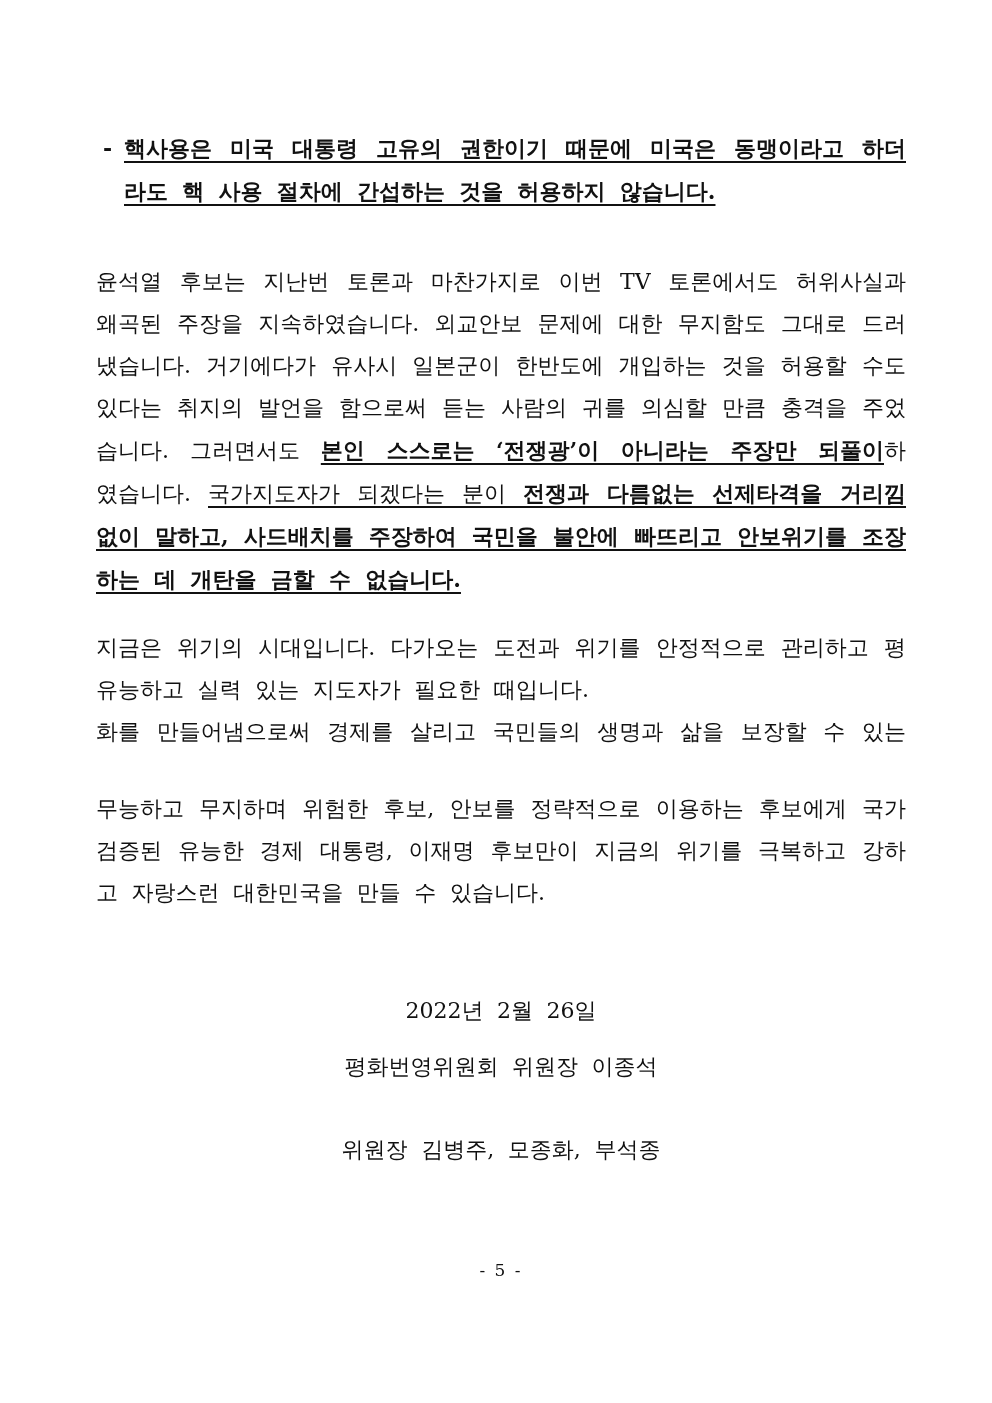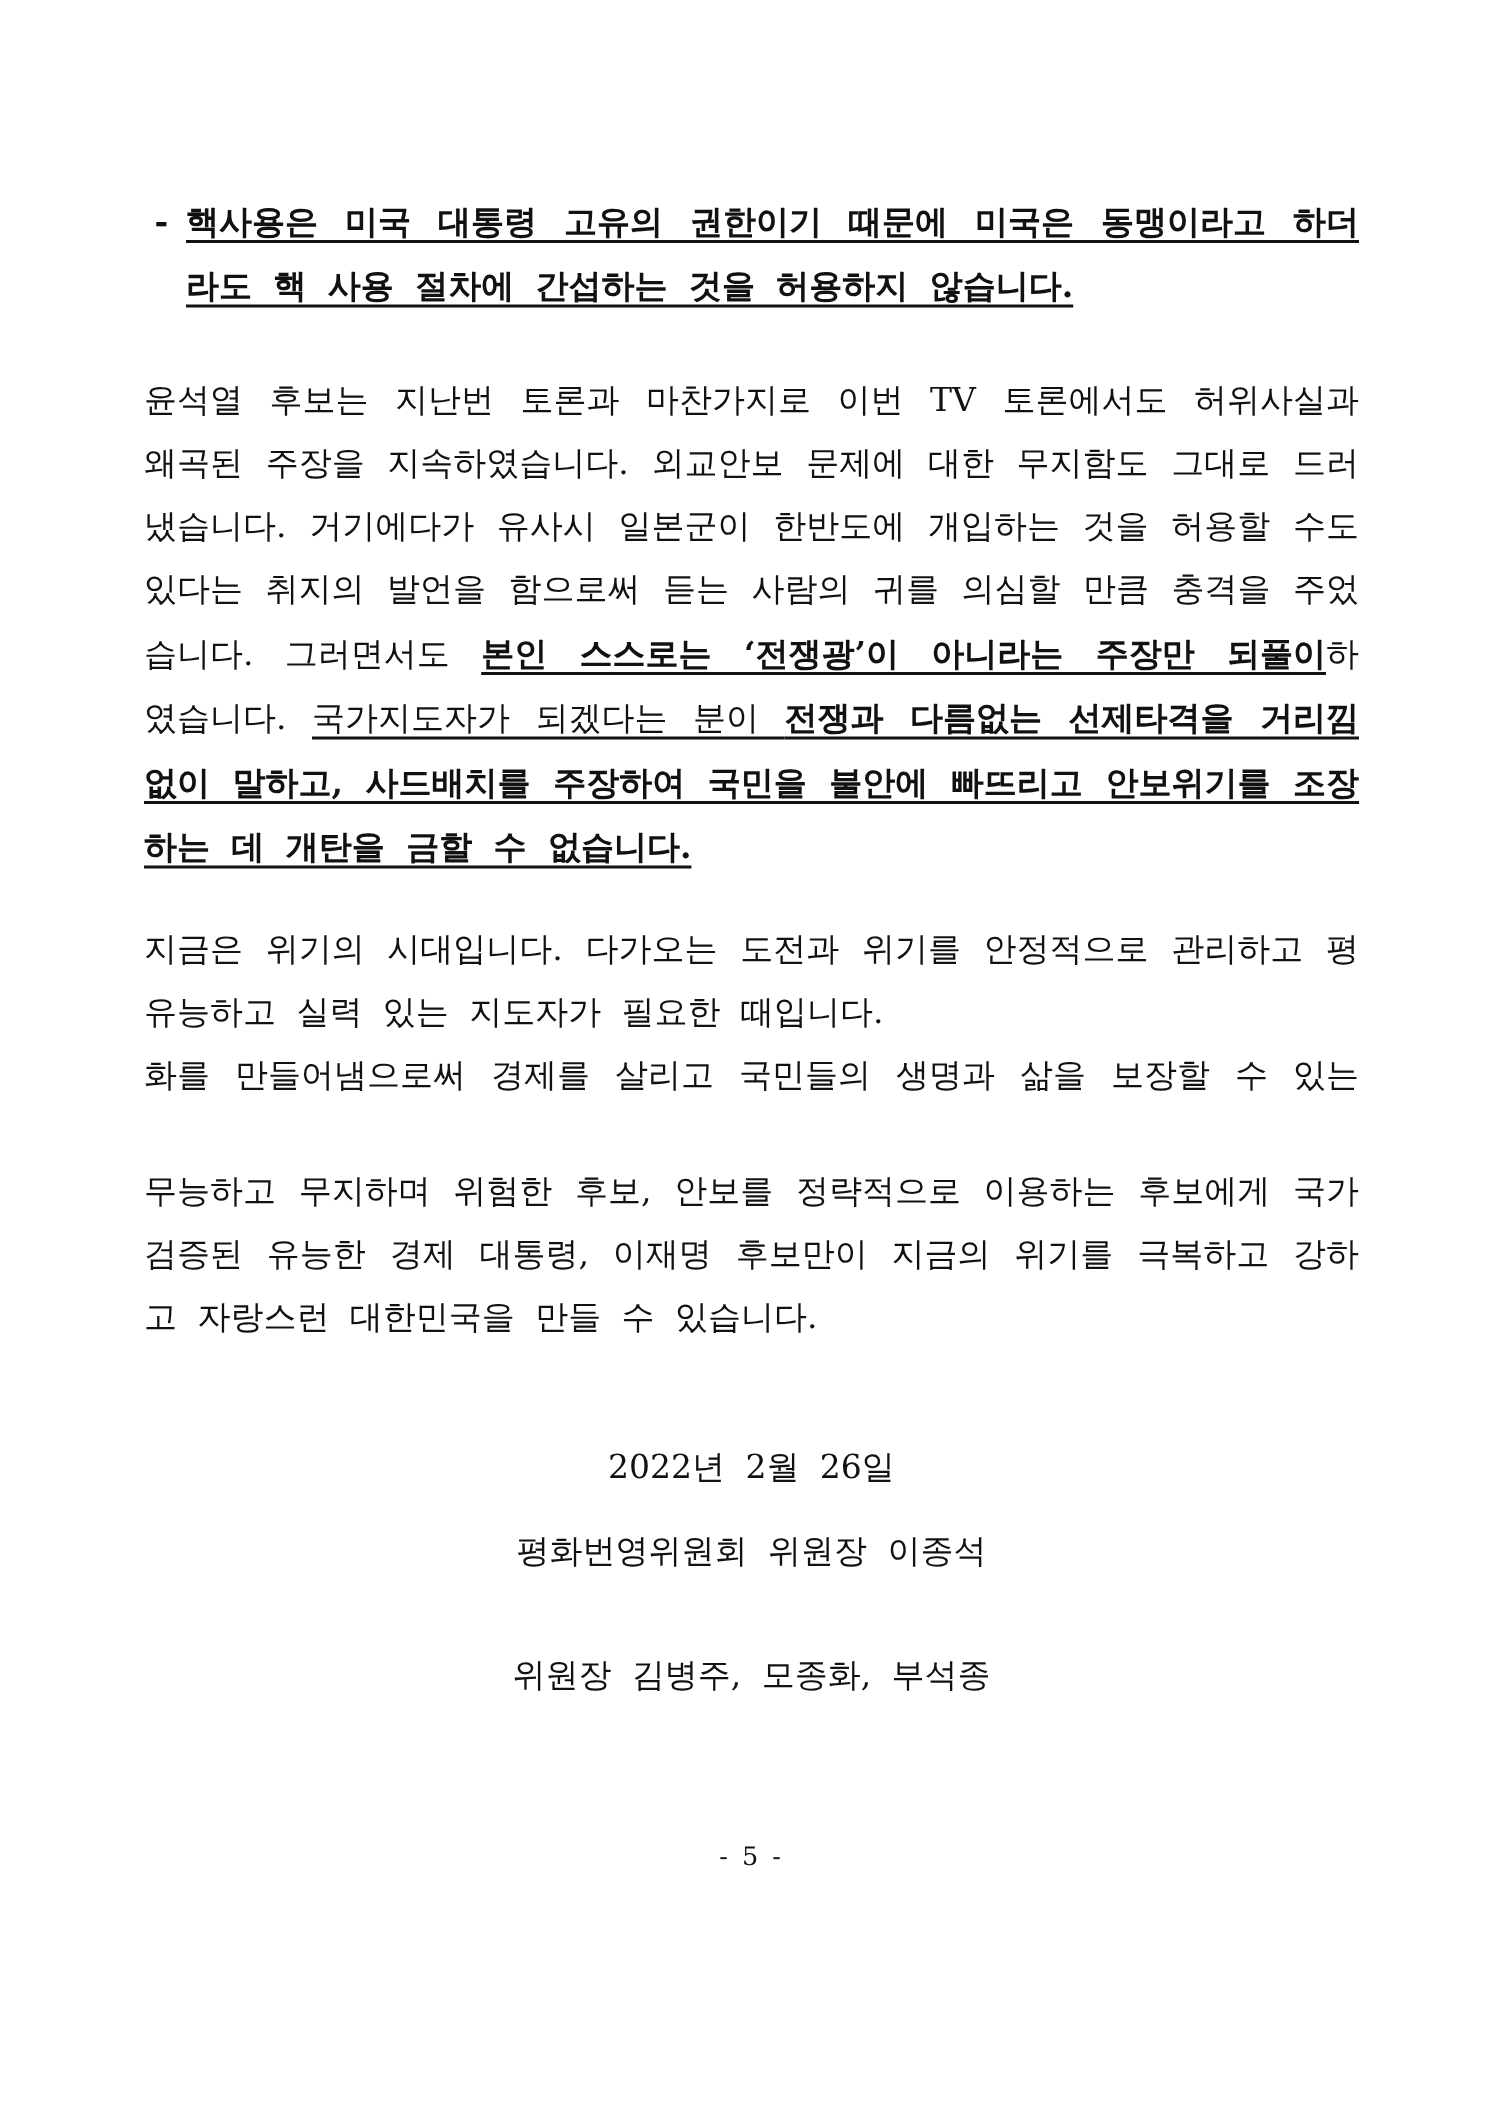--- a/index.html
+++ b/index.html
@@ -39,29 +39,29 @@
     position: relative;
     padding-left: 28px;
   }
   .bullet-marker {
     position: absolute;
     left: 7px;
     top: 0;
     line-height: 42px;
     font-weight: bold;
   }
-  .para-1 { margin-top: 34px; }
+  .para-1 { margin-top: 48px; }
   .para-2 { margin-top: 26px; }
   .para-3 { margin-top: 35px; }
   .center-line {
     text-align: center;
     line-height: 42px;
     word-spacing: 0.30em;
   }
-  .date-line { margin-top: 58px; text-align: center; }
+  .date-line { margin-top: 76px; text-align: center; }
   .sig-1 { margin-top: 14px; }
   .sig-2 { margin-top: 43px; }
   .sig-2 .center-line { line-height: 38px; }
   .footer-line {
     margin-top: 86px;
     text-align: center;
     font-size: 17px;
     line-height: 30px;
     letter-spacing: 2px;
     color: #111111;

